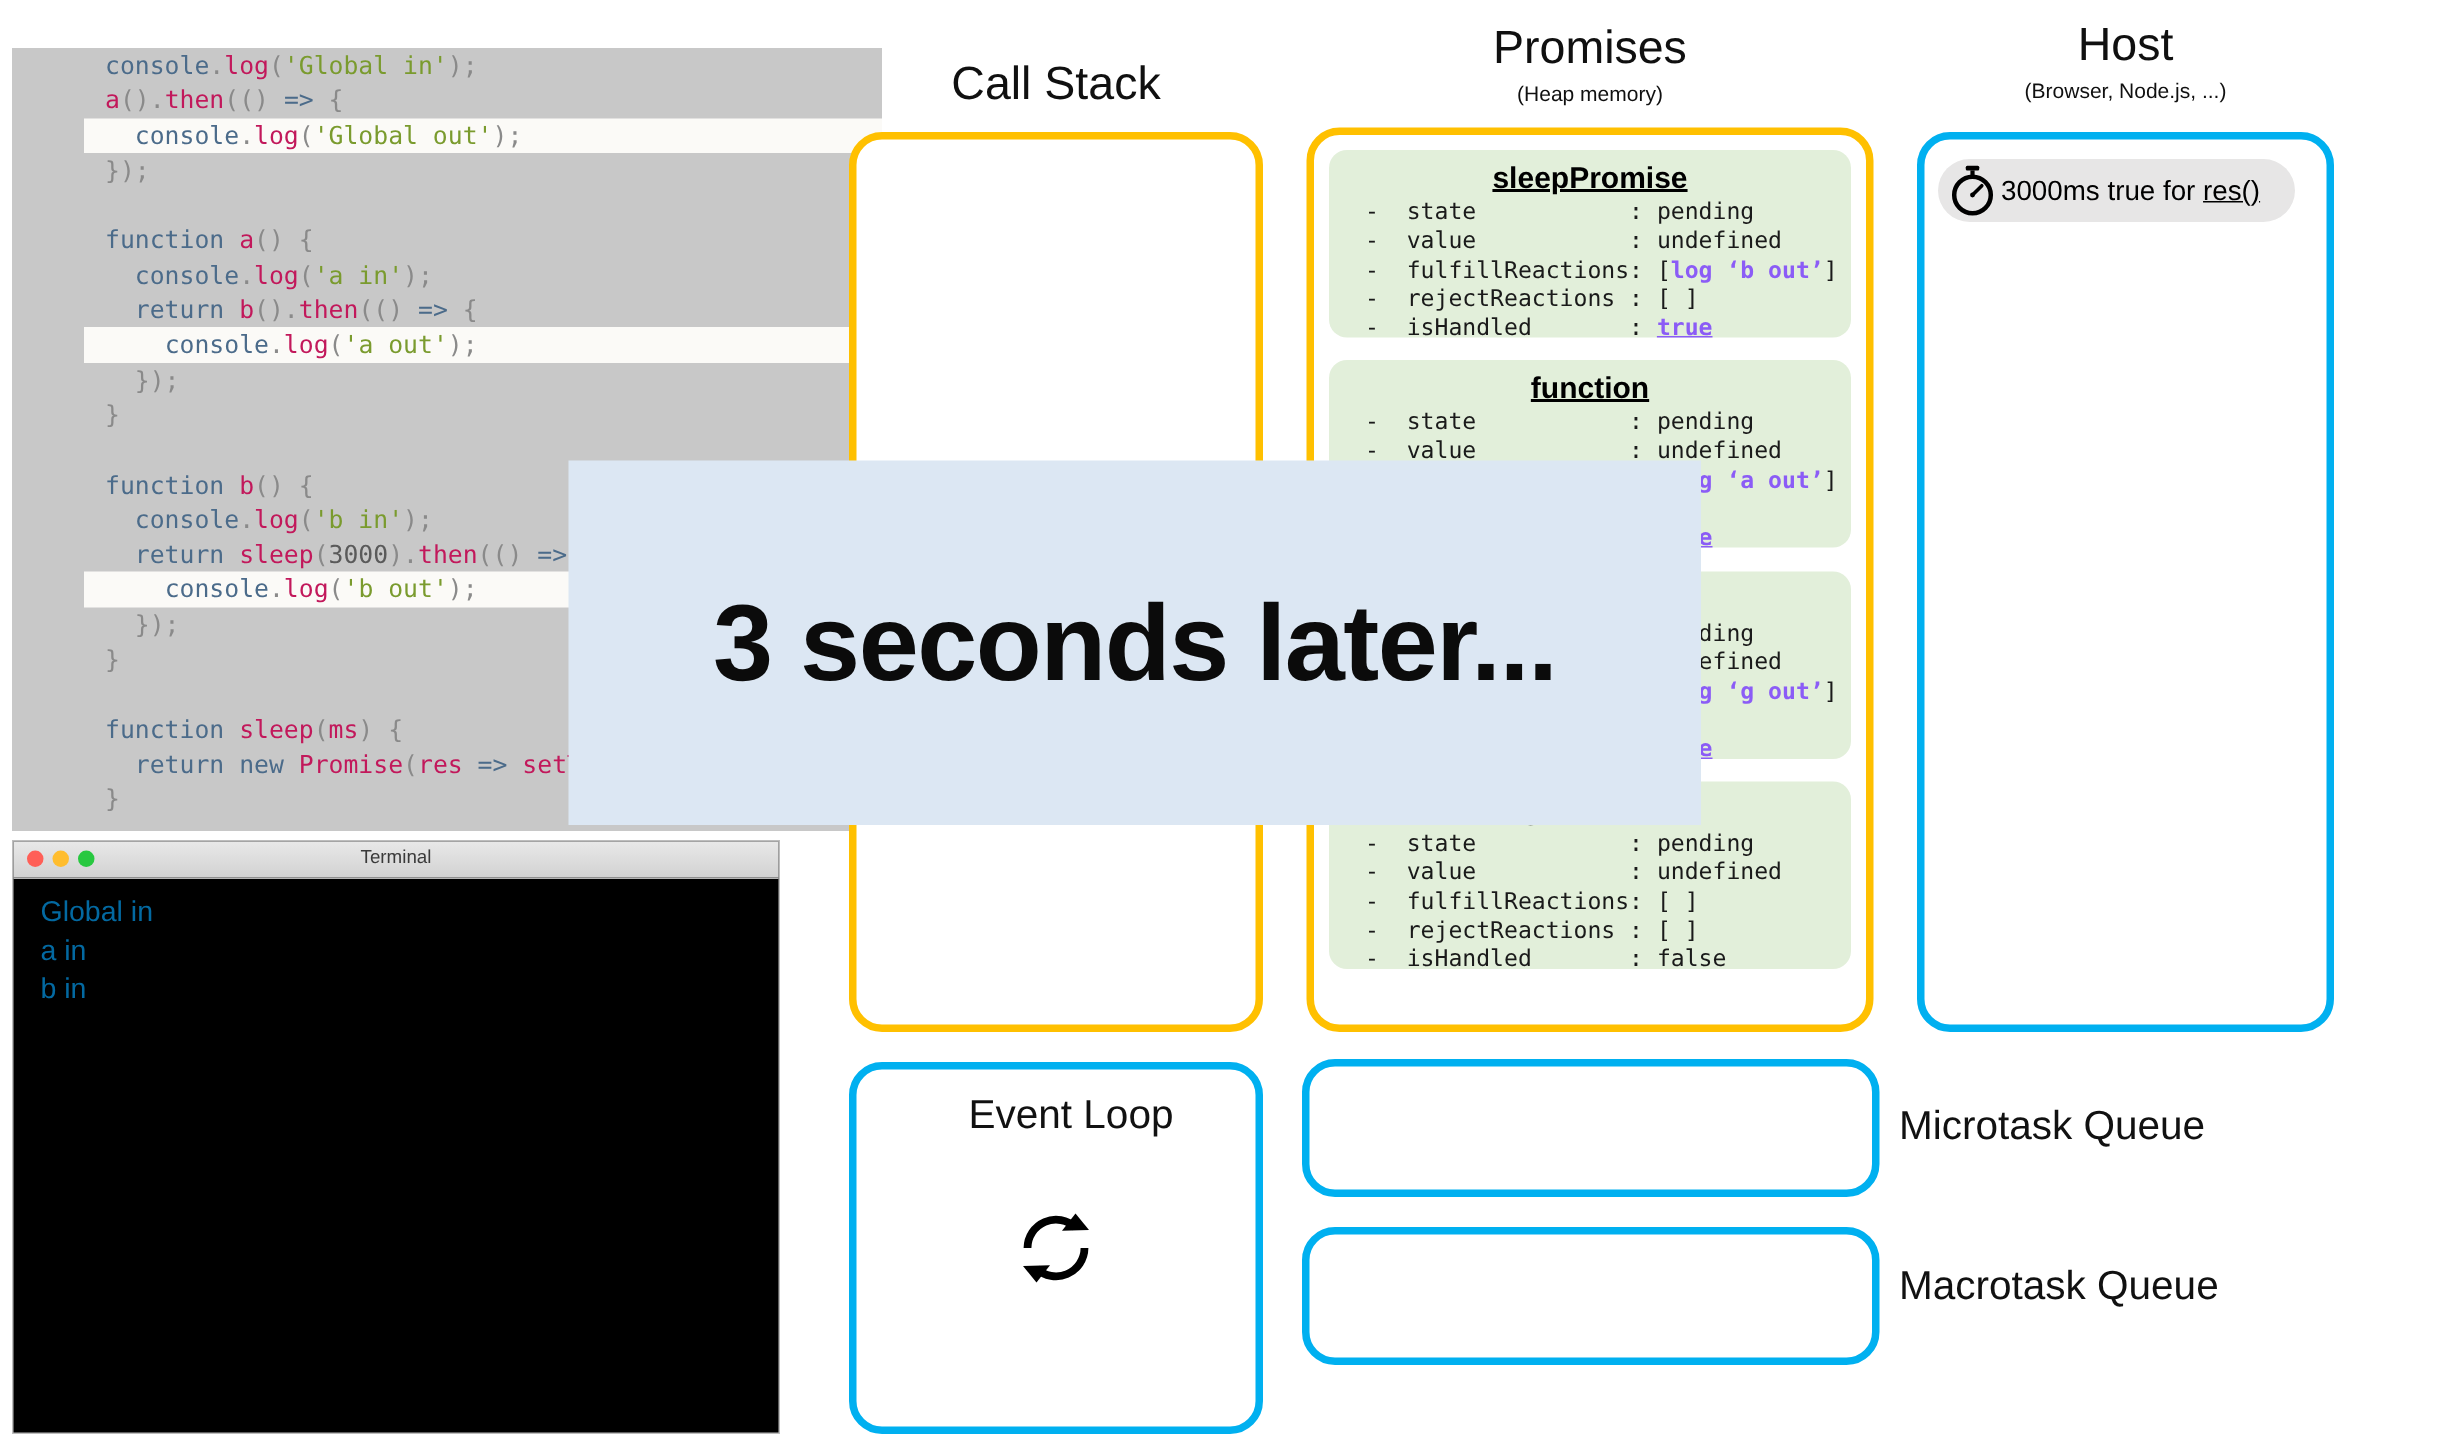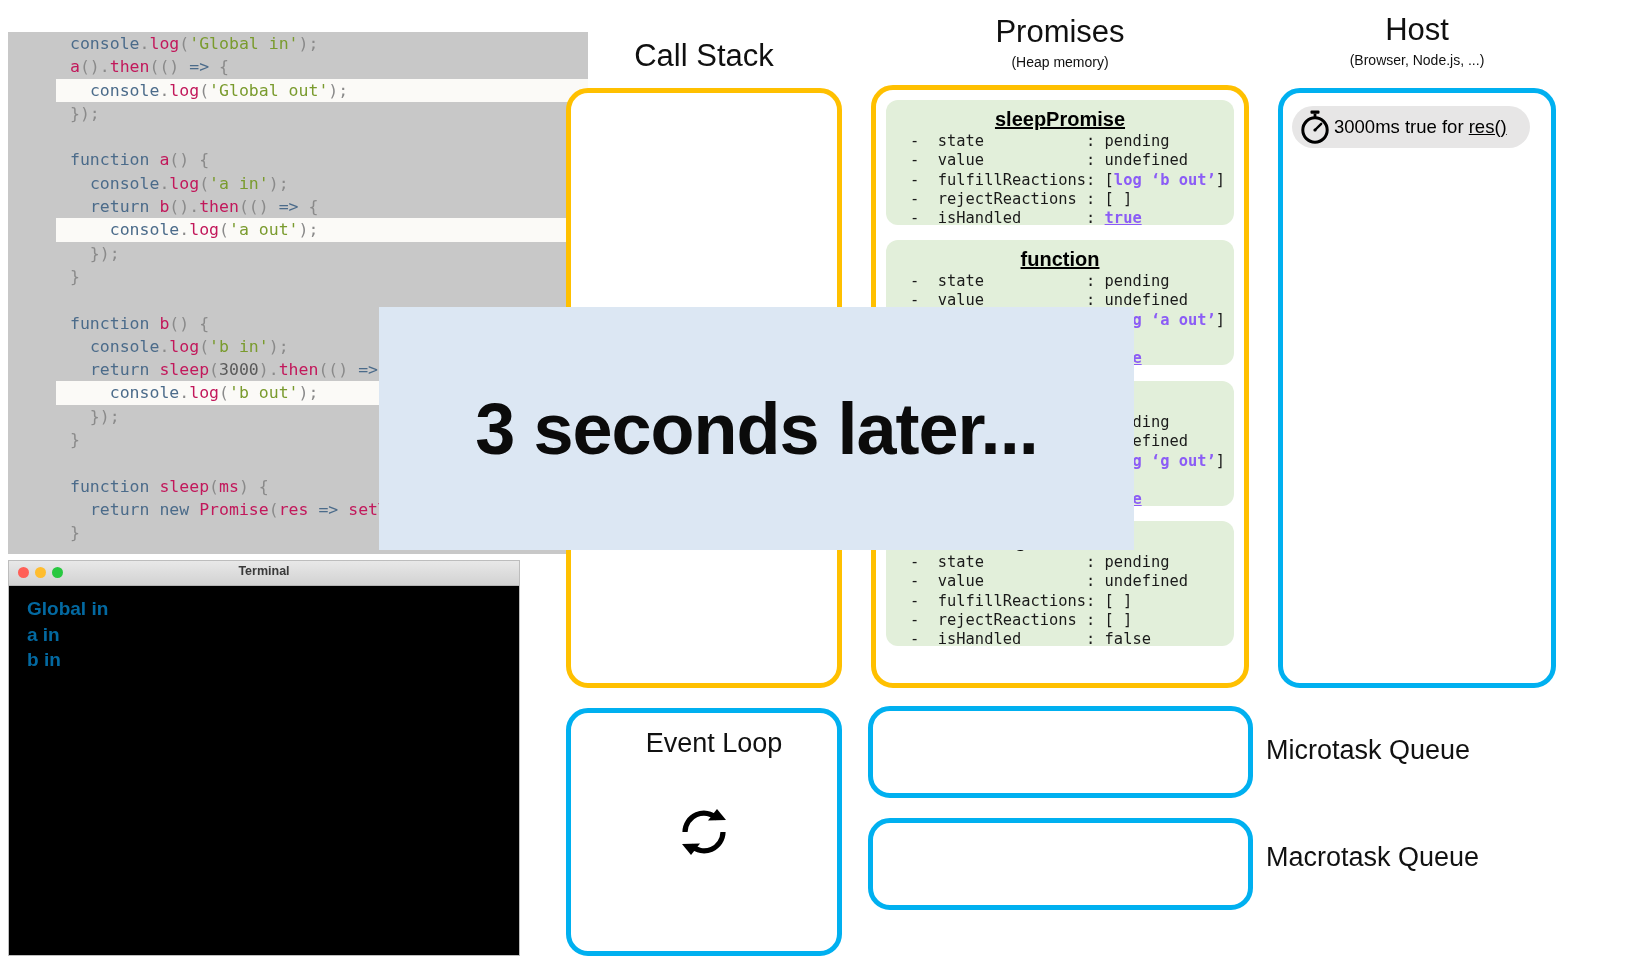--- a/index.html
+++ b/index.html
@@ -37,21 +37,20 @@
   .tok-punct { color: #8a8a8a; }
 
   
   #terminal {
     position: absolute;
     left: 8px; top: 560px;
     width: 512px; height: 396px;
     background: #000;
     border: 1px solid #bdbdbd;
     box-sizing: border-box;
-    font-weight: bold;
   }
   #terminal-titlebar {
     height: 24px;
     background: linear-gradient(to bottom, #e8e8e8, #d2d2d2);
     border-bottom: 1px solid #b5b5b5;
     position: relative;
   }
   #terminal-title {
     position: absolute; left: 0; right: 0; top: 3px;
     text-align: center;

